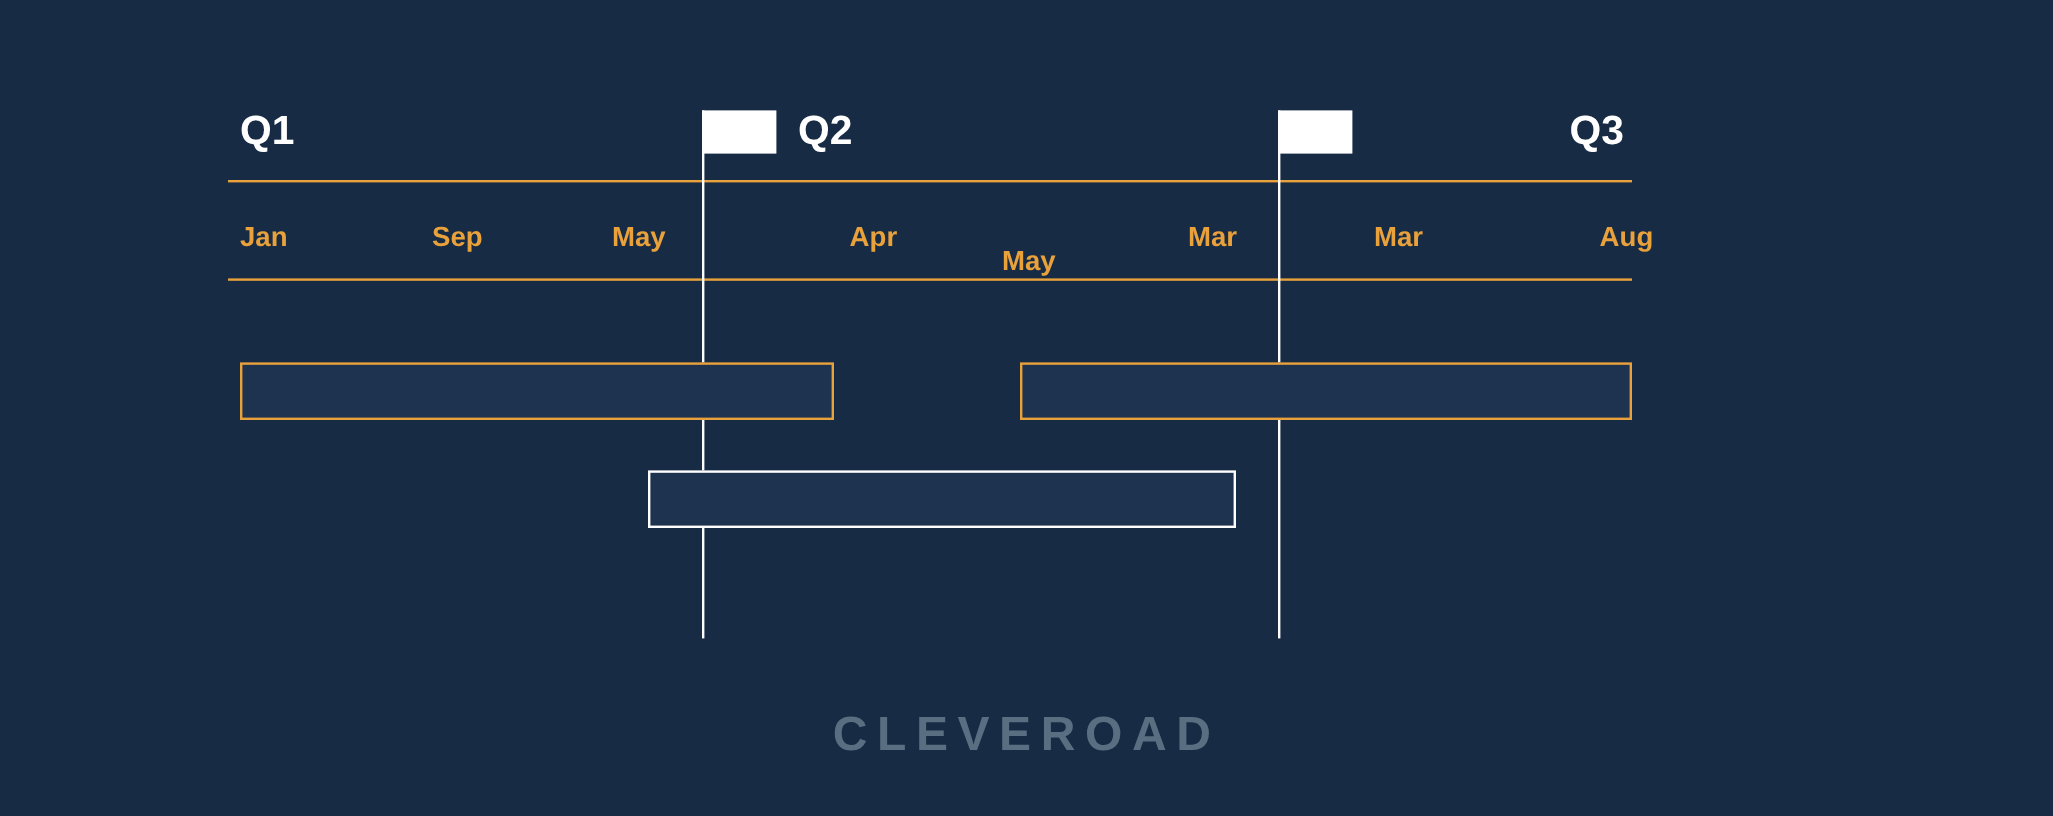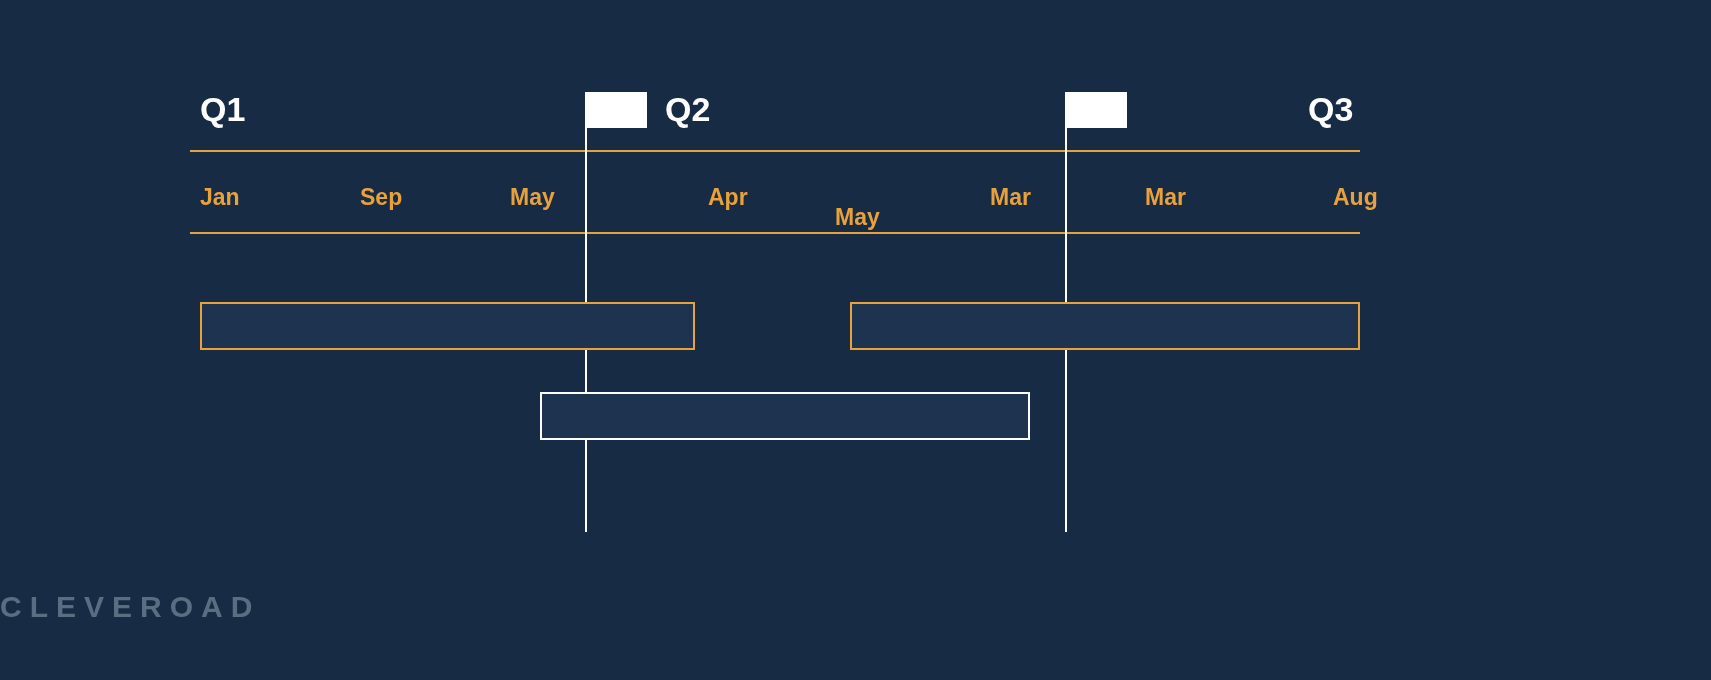--- a/index.html
+++ b/index.html
@@ -56,24 +56,24 @@
     position: absolute;
     width: 62px;
     height: 36px;
     background: #ffffff;
   }
   .watermark {
     position: absolute;
     left: 0;
     width: 1711px;
     top: 590px;
-    text-align: left;
+    text-align: center;
     color: #5a6e82;
     font-weight: 700;
-    font-size: 30px;
+    font-size: 40px;
     letter-spacing: 8px;
   }
 </style>
 </head>
 <body>
 
 <div class="stage">
 
   <div class="quarter-label" style="left:10px;">Q1</div>
   <div class="quarter-label" style="left:475px;">Q2</div>

